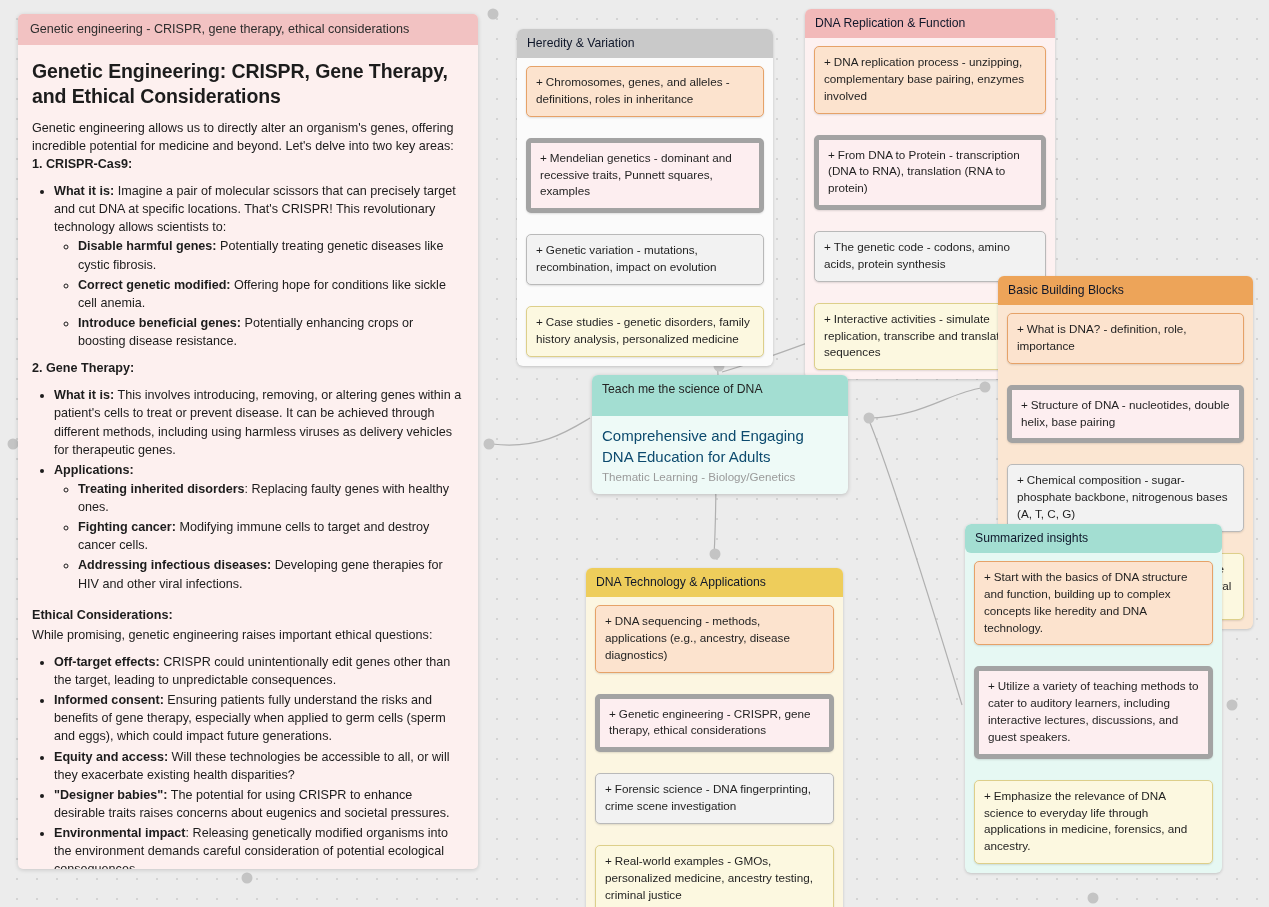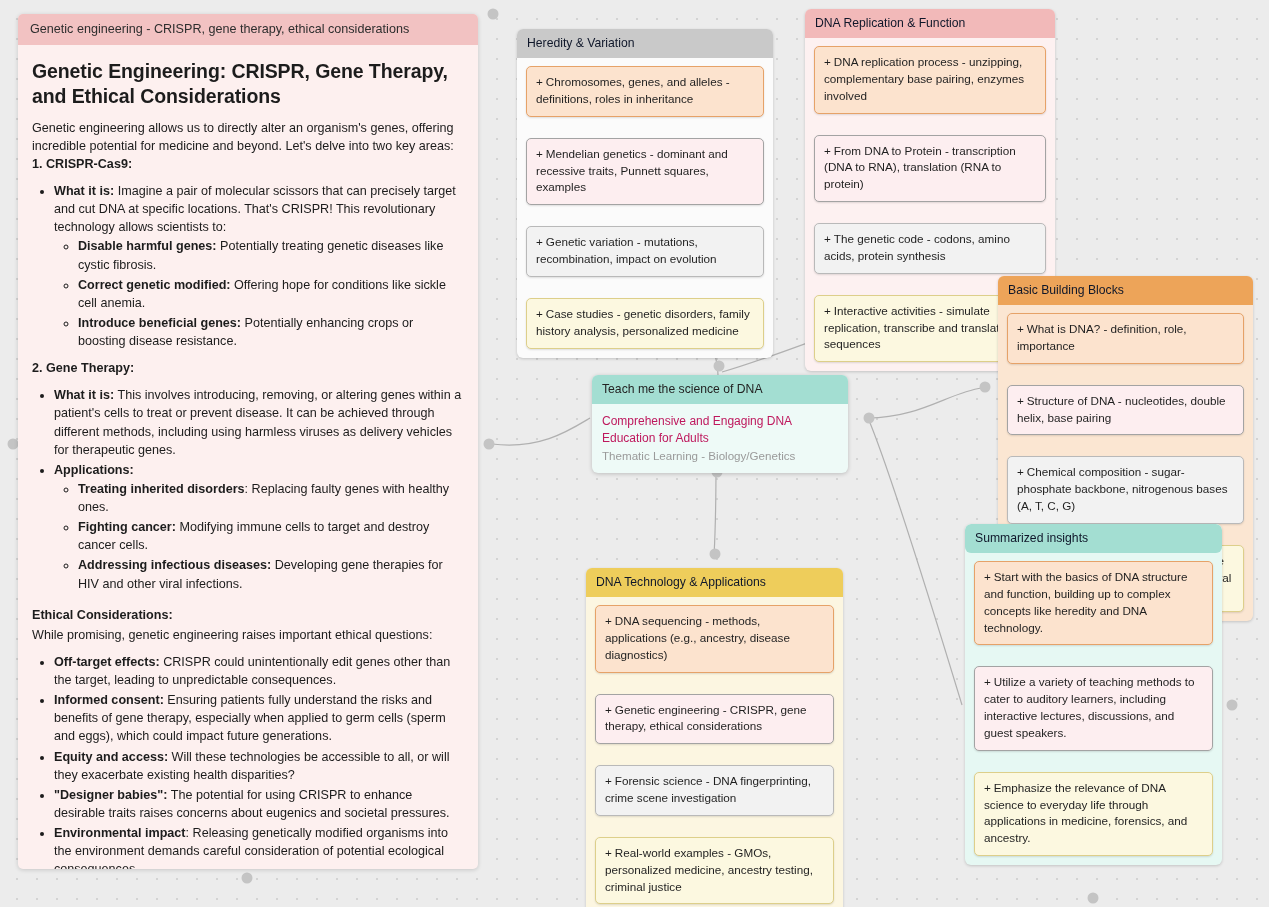--- a/index.html
+++ b/index.html
@@ -79,21 +79,21 @@
     padding: 7px 9px 8px 9px;
     line-height: 1.44;
     font-size: 11.7px;
     color: #1f1f1f;
     box-shadow: 0 1px 2px rgba(0,0,0,0.12);
   }
   .item .plus { margin-right: 3px; }
 
   
   .it-orange { background: #fce3ce; border: 1px solid #e6a268; }
-  .it-pink   { background: #fdeef0; border: 1px solid #a3a3a3; }
+  .it-pink   { background: #fdeef0; border: 5px solid #a3a3a3; }
   .it-gray   { background: #f2f2f2; border: 1px solid #b9b9b9; }
   .it-yellow { background: #fcf8e0; border: 1px solid #ddcf8a; }
 
   
   .shell-gray   { background: #fbfbfb; }
   .shell-gray  > .card-header { background: #c9c9c9; }
   .shell-pink   { background: #fdf1f1; }
   .shell-pink  > .card-header { background: #f2b9b9; }
   .shell-orange { background: #fbe6d2; }
   .shell-orange> .card-header { background: #eda459; }
@@ -103,25 +103,25 @@
   .shell-teal  > .card-header { background: #a3ded2; border-radius: 6px; }
 
   
   #central {
     position: absolute; left: 592px; top: 375px; width: 256px;
     border-radius: 6px; overflow: hidden;
     box-shadow: 0 1px 4px rgba(0,0,0,0.2);
     background: #eefaf7;
   }
   #central .c-head {
-    background: #a3ded2; padding: 7px 10px 8px 10px;
+    background: #a3ded2; padding: 7px 10px 20px 10px;
     font-size: 12.2px; color: #232323;
   }
   #central .c-body { padding: 9px 10px 11px 10px; }
-  #central .c-title { font-size: 12px; color: #be185d; line-height: 1.43; }
+  #central .c-title { font-size: 15px; color: #0c4a6e; line-height: 1.43; }
   #central .c-sub { font-size: 11.6px; color: #9a9a9a; margin-top: 2px; }
 </style>
 </head>
 <body>
 
 <div id="canvas">
 
   <svg id="edges" viewBox="0 0 1269 907">
 
     <path class="edge" d="M718,375 C718,320 660,330 645,268"></path>

